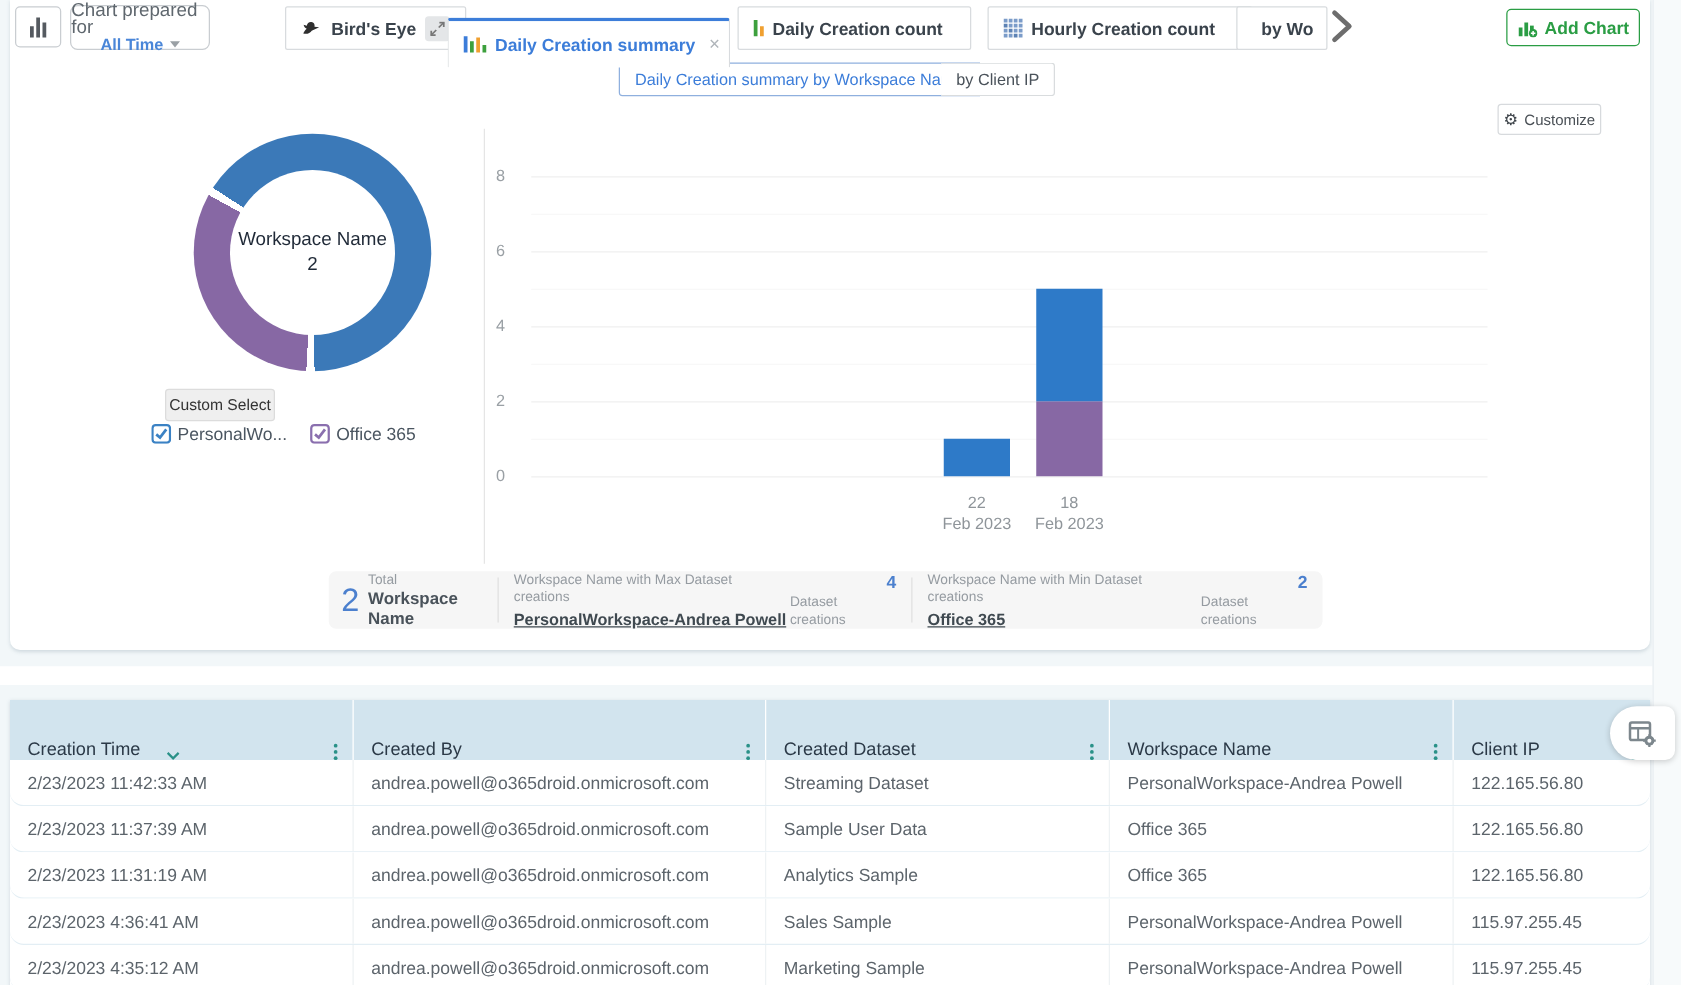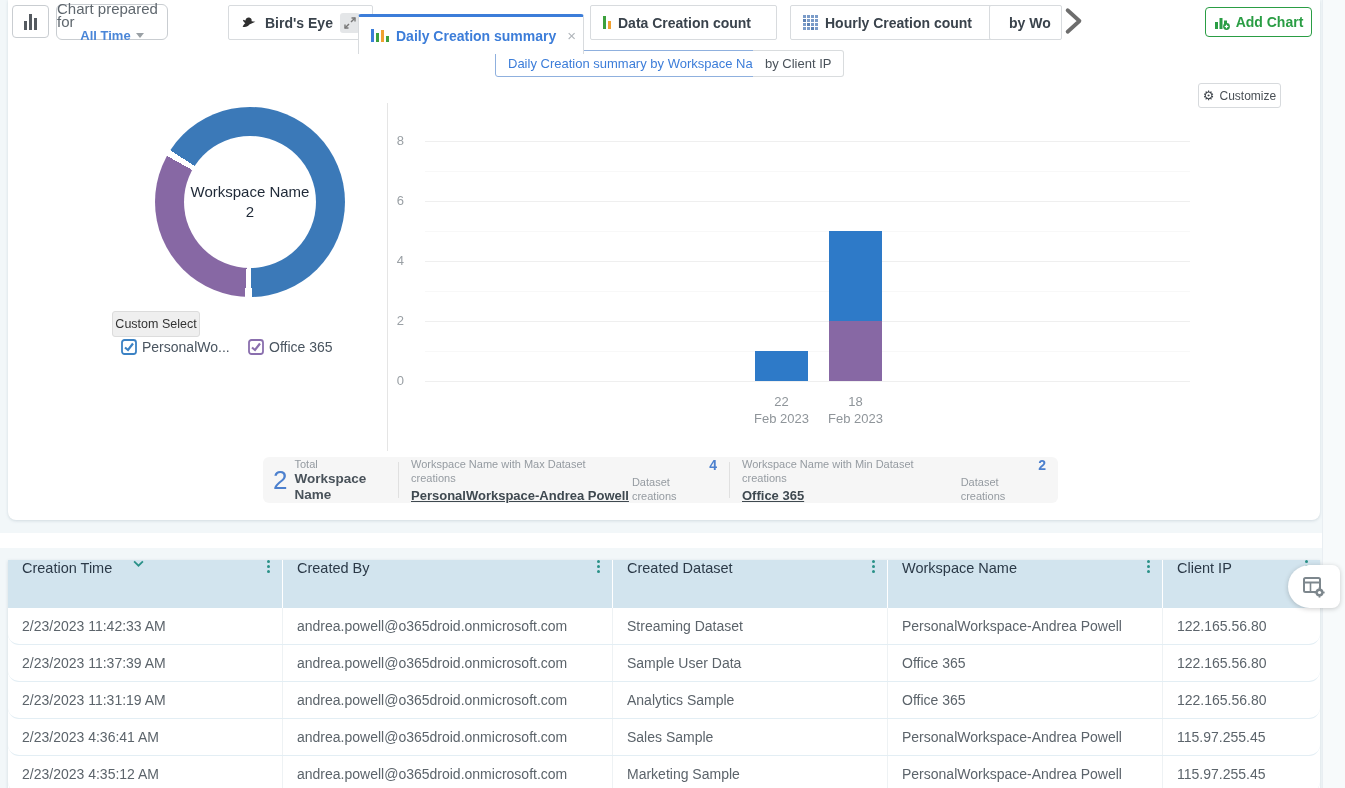--- a/index.html
+++ b/index.html
@@ -52,21 +52,21 @@
   .customize-btn { left:1190px; top:83px; width:83px; height:25px; border:1px solid #d7dadd; border-radius:3px;
                    background:#fff; display:flex; align-items:center; justify-content:center; gap:5px;
                    font-size:12px; color:#4a5056; }
   .gear-glyph { font-size:13px; color:#3f454b; line-height:1; }
 
   
   .donut { left:147px; top:107px; width:190px; height:190px; border-radius:50%; }
   .donut-hole { position:absolute; left:29px; top:29px; width:132px; height:132px; border-radius:50%;
                 background:#fff; display:flex; flex-direction:column; align-items:center; justify-content:center; }
   .donut-hole .t1 { font-size:15px; color:#1f2937; line-height:20px; }
-  .custom-select { left:104px; top:311px; width:88px; height:26px; background:#efefef; border:1px solid #dcdcdc;
+  .custom-select { left:124px; top:311px; width:88px; height:26px; background:#efefef; border:1px solid #dcdcdc;
                    border-radius:3px; display:flex; align-items:center; justify-content:center;
                    font-size:12.5px; color:#333; }
   .legend-item { top:339px; display:flex; align-items:center; gap:5px; font-size:14px; color:#4a5560; }
 
   
   .divider-v { left:379px; top:103px; width:1px; height:348px; background:#e5e5e5; }
   .gridline { left:417px; width:765px; height:1px; background:#efefef; }
   .gridline.minor { background:#f8f8f8; }
   .ytick { left:352px; width:44px; text-align:right; font-size:13px; color:#9aa0a5; }
   .bar-seg { width:53px; }
@@ -77,21 +77,21 @@
                  display:flex; align-items:stretch; }
   .sum-div { width:1px; background:#e0e0e0; margin:5px 0; }
   .sum-sec { display:flex; align-items:center; }
   .big-num { font-size:26px; color:#4c80ce; }
   .sum-cap { font-size:11px; color:#959ba1; line-height:14px; }
   .sum-name { font-size:13px; font-weight:bold; color:#3f4950; text-decoration:underline; line-height:17px; }
   .sum-val { font-size:14px; font-weight:bold; color:#4c80ce; line-height:15px; }
 
   
   .thead { display:grid; grid-template-columns:275px 330px 275px 275px 1fr; height:48px; background:#d2e4ee; }
-  .th { display:flex; align-items:flex-start; padding-left:14px; font-size:14.5px; color:#2b3947;
+  .th { display:flex; align-items:flex-end; padding-left:14px; font-size:14.5px; color:#2b3947;
         border-right:1px solid #ffffff; position:relative;gap:12px; }
   .th:last-child { border-right:none; }
   .th .dots { position:absolute; right:12px; display:flex; flex-direction:column; gap:2px; }
   .dots i { width:3px; height:3px; border-radius:50%; background:#2a9188; }
   .trow { display:grid; grid-template-columns:275px 330px 275px 275px 1fr; height:37px;
           border-bottom:1px solid #e3eef4; background:#fff;border-radius:11px; }
   .td { display:flex; align-items:center; padding-left:14px; font-size:14px; color:#5c646b;
         border-right:1px solid #eef2f4; white-space:nowrap; overflow:hidden; }
   .td:last-child { border-right:none; }
   .settings-pill { left:1288px; top:565px; width:52px; height:43px; background:#fff;
@@ -146,21 +146,21 @@
       </span>
       <span>Daily Creation summary</span>
       <span class="close-x">×</span>
     </div>
 
     <div class="abs tab" style="left:582px; top:5px; width:187px;">
       <span class="mini-bars">
         <i style="height:13px;background:#3da03d"></i>
           <i style="height:8px;background:#f0a030"></i>
       </span>
-      <span>Data Creation count</span>
+      <span>Daily Creation count</span>
     </div>
 
     <div class="abs tab" style="left:782px; top:5px; width:212px;">
       <span class="grid-icon">
         <i></i>
           <i></i>
           <i></i>
           <i></i>
           <i></i>
           <i></i>

